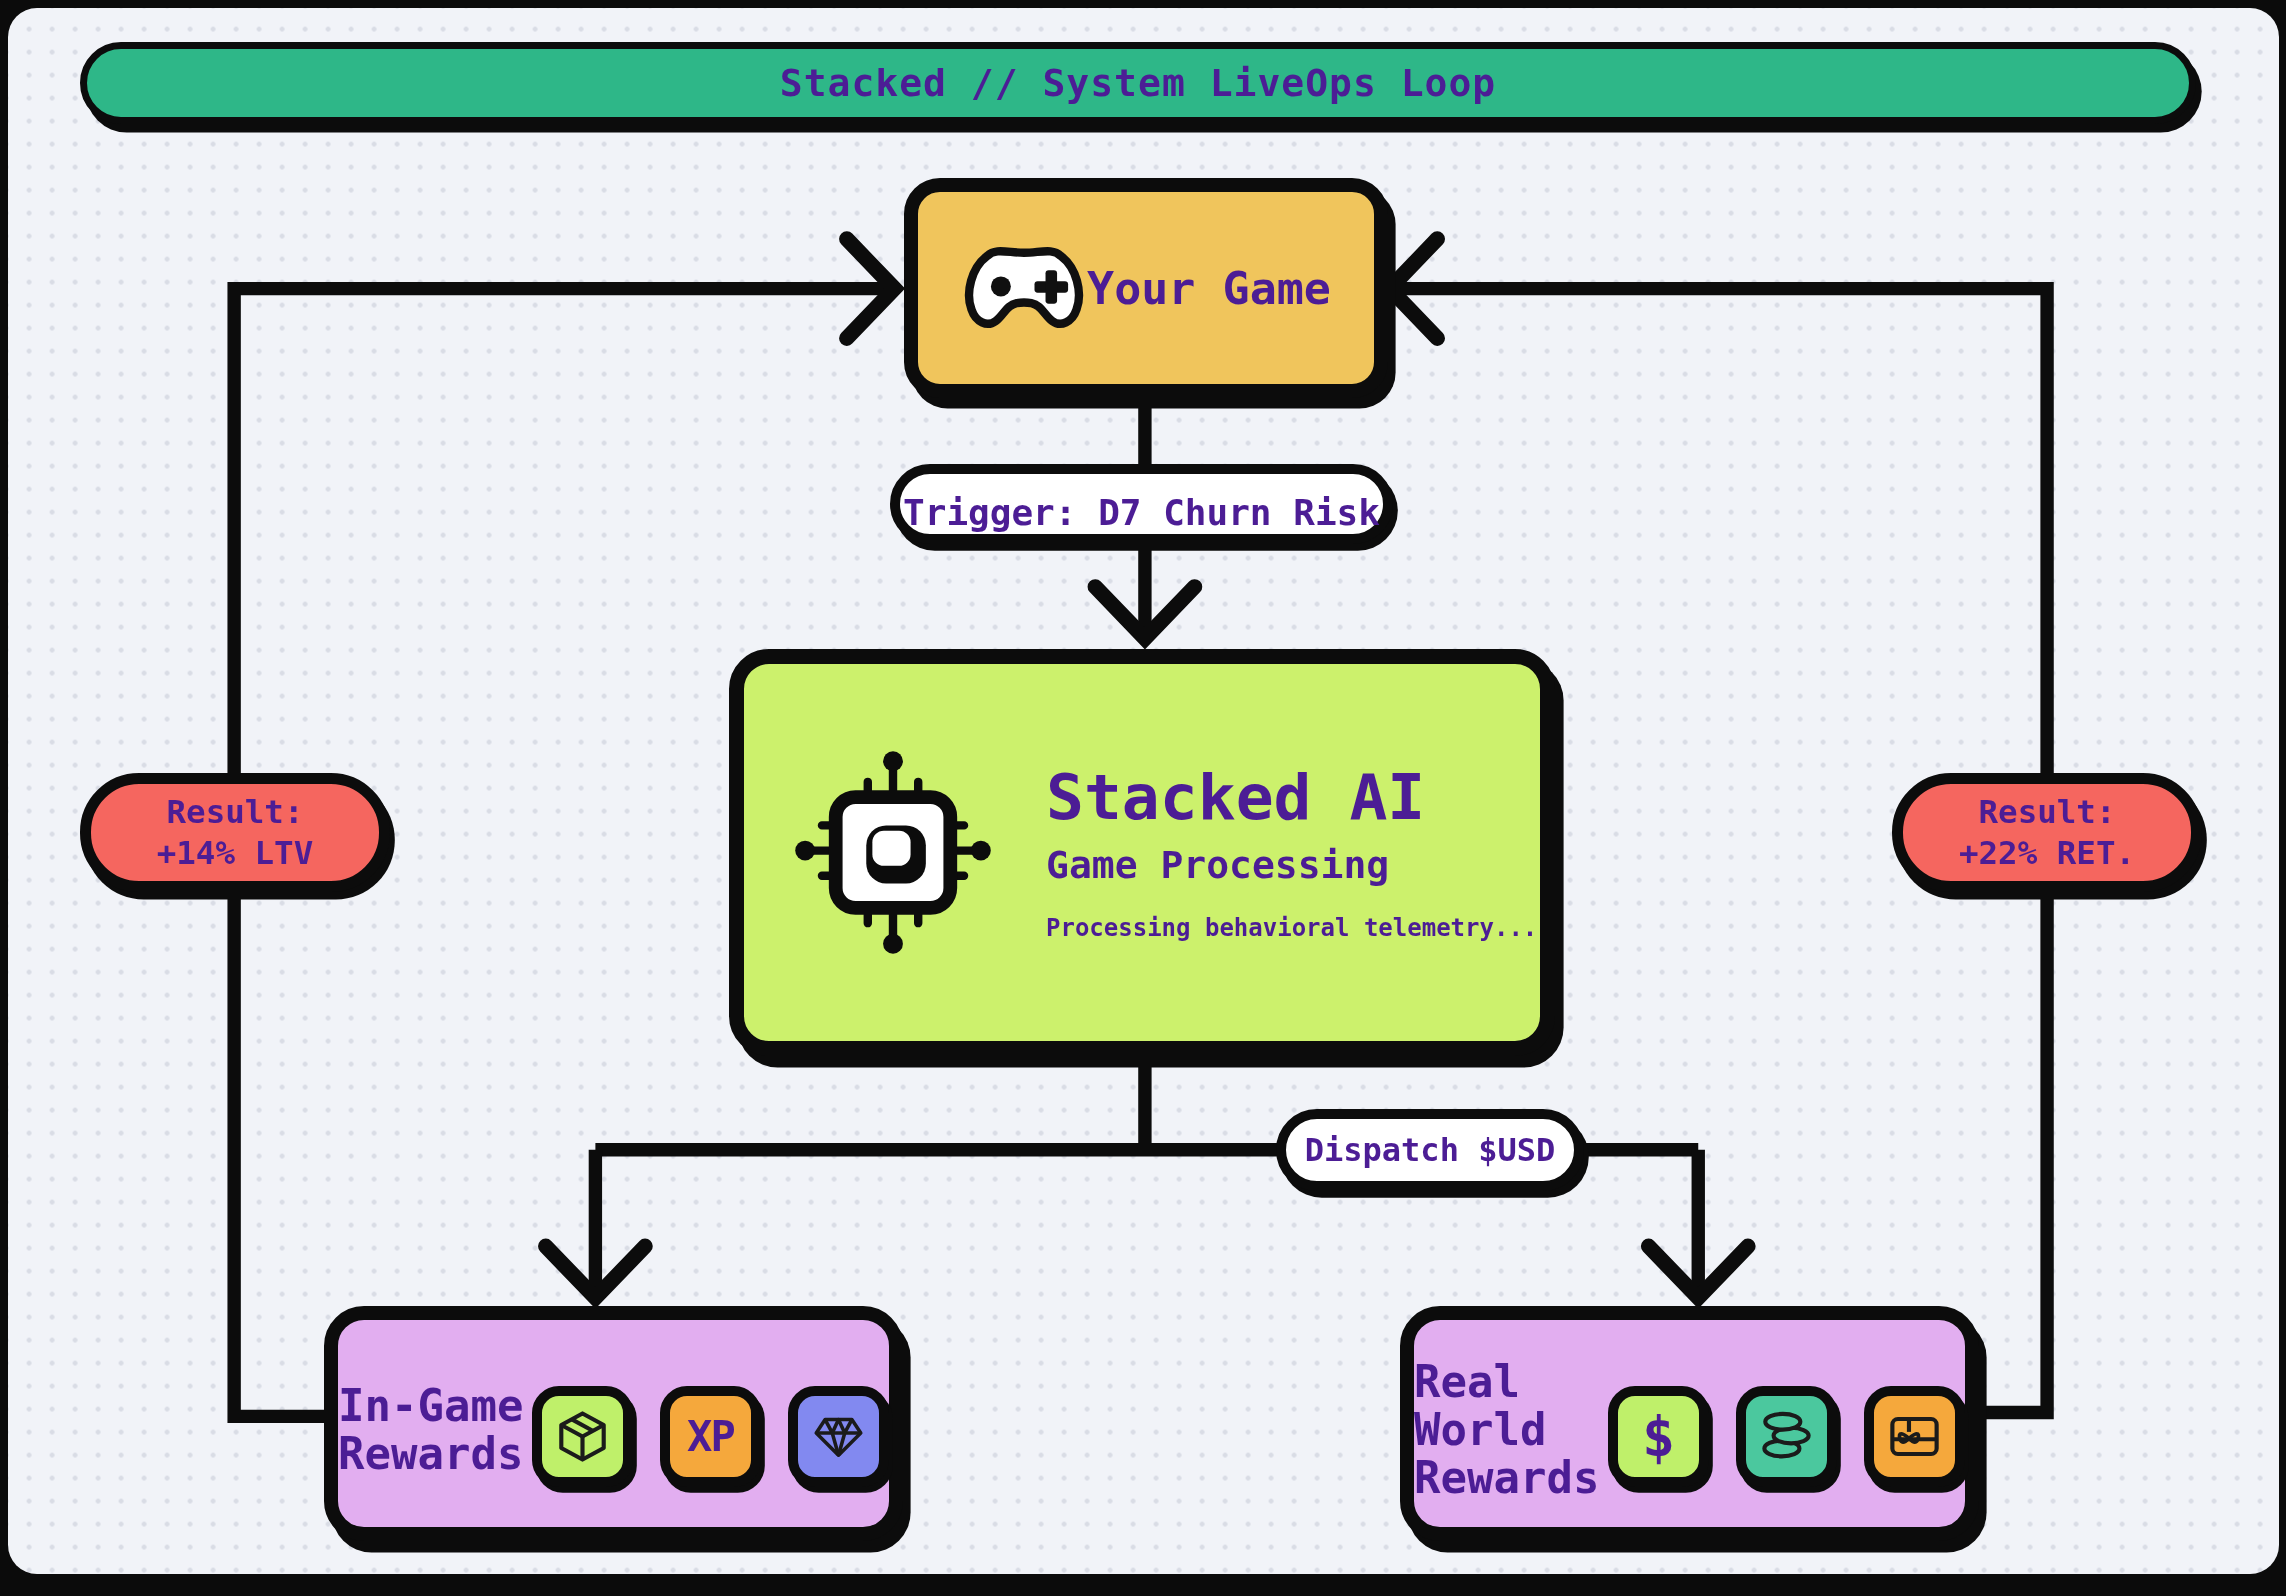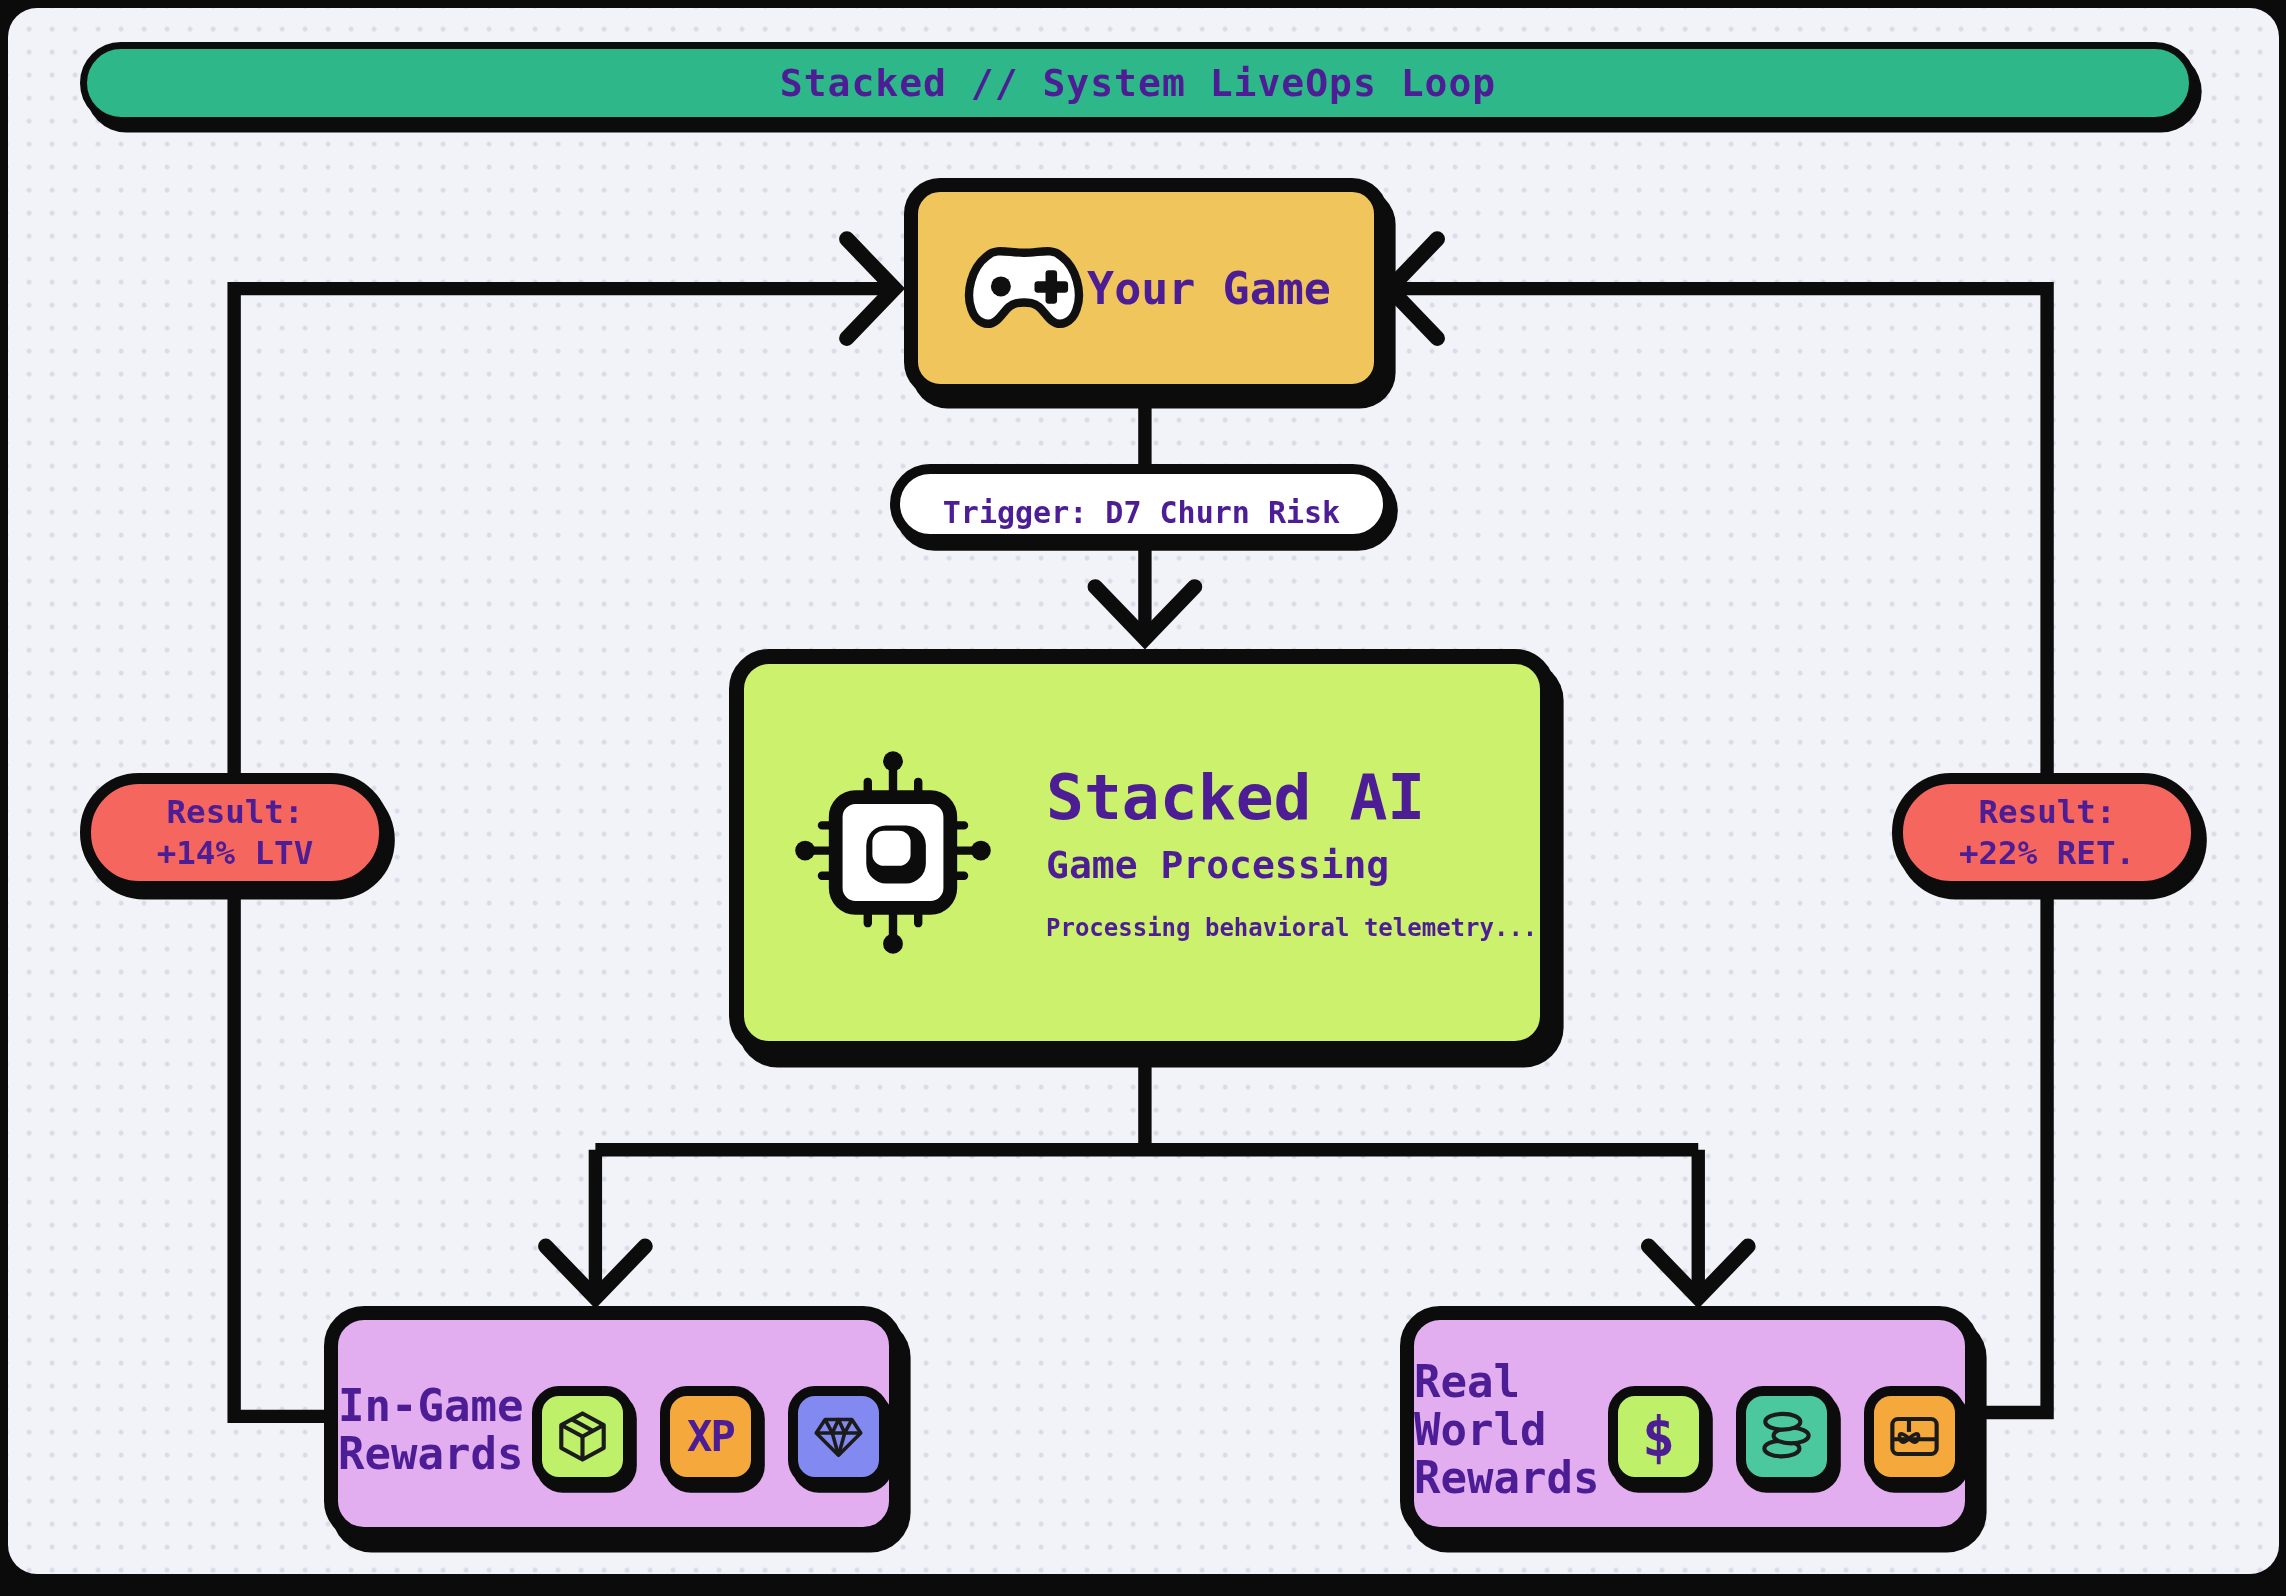--- a/index.html
+++ b/index.html
@@ -23,21 +23,21 @@
   .header-banner .title{font-size:38px;letter-spacing:1px;}
   .your-game{
     left:904px;top:178px;width:484px;height:220px;background:#F0C55C;
     border:14.3px solid #0C0C0C;border-radius:36px;box-shadow:7.6px 10.5px 0 #0C0C0C;
   }
   .your-game .label{font-size:45px;}
   .pill{
     background:#FFFFFF;border:10.5px solid #0C0C0C;border-radius:48px;box-shadow:4.8px 6.7px 0 #0C0C0C;
   }
   .trigger-pill{left:890px;top:464px;width:503px;height:80px;}
-  .trigger-pill .label{font-size:30px;margin-top:17px;}
+  .trigger-pill .label{font-size:36px;margin-top:17px;}
   .dispatch-item{left:695px;top:1109px;width:319px;height:82px;}
   .dispatch-usd{left:1276px;top:1109px;width:308px;height:82px;}
   .dispatch-item .label,.dispatch-usd .label{font-size:32px;}
   .ai-box{
     left:729px;top:649px;width:826px;height:407px;background:#CCF16C;
     border:15.3px solid #0C0C0C;border-radius:40px;box-shadow:8.6px 11.5px 0 #0C0C0C;
     justify-content:flex-start;padding-left:38px;gap:42px;
   }
   .ai-text{display:flex;flex-direction:column;align-items:flex-start;}
   .ai-text .ai-title{font-size:63px;line-height:1;}
@@ -129,20 +129,23 @@
       <rect x="100" y="117" width="78" height="76" rx="26" fill="#0C0C0C"></rect>
       <rect x="108" y="124" width="50" height="46" rx="15" fill="#FFFFFF"></rect>
     </svg>
     <div class="ai-text">
       <span class="ai-title">Stacked AI</span>
       <span class="ai-subtitle">Game Processing</span>
       <span class="ai-status">Processing behavioral telemetry...</span>
     </div>
   </div>
 
+  <div class="node pill dispatch-usd">
+    <span class="label">Dispatch $USD</span>
+  </div>
 
   <div class="node rewards-box in-game">
     <span class="box-title">In-Game Rewards</span>
     <div class="tile-row">
       <div class="tile tile-lime">
         <svg width="59" height="59" viewBox="0 0 64 64" fill="none" stroke="#1B1B1B" stroke-width="4.5" stroke-linejoin="round">
           <path d="M32 7 L55 19.5 V44.5 L32 57 L9 44.5 V19.5 Z"></path>
           <path d="M9 19.5 L32 32 L55 19.5"></path>
           <path d="M32 32 V57"></path>
           <path d="M20.5 13.5 L43.5 26"></path>

